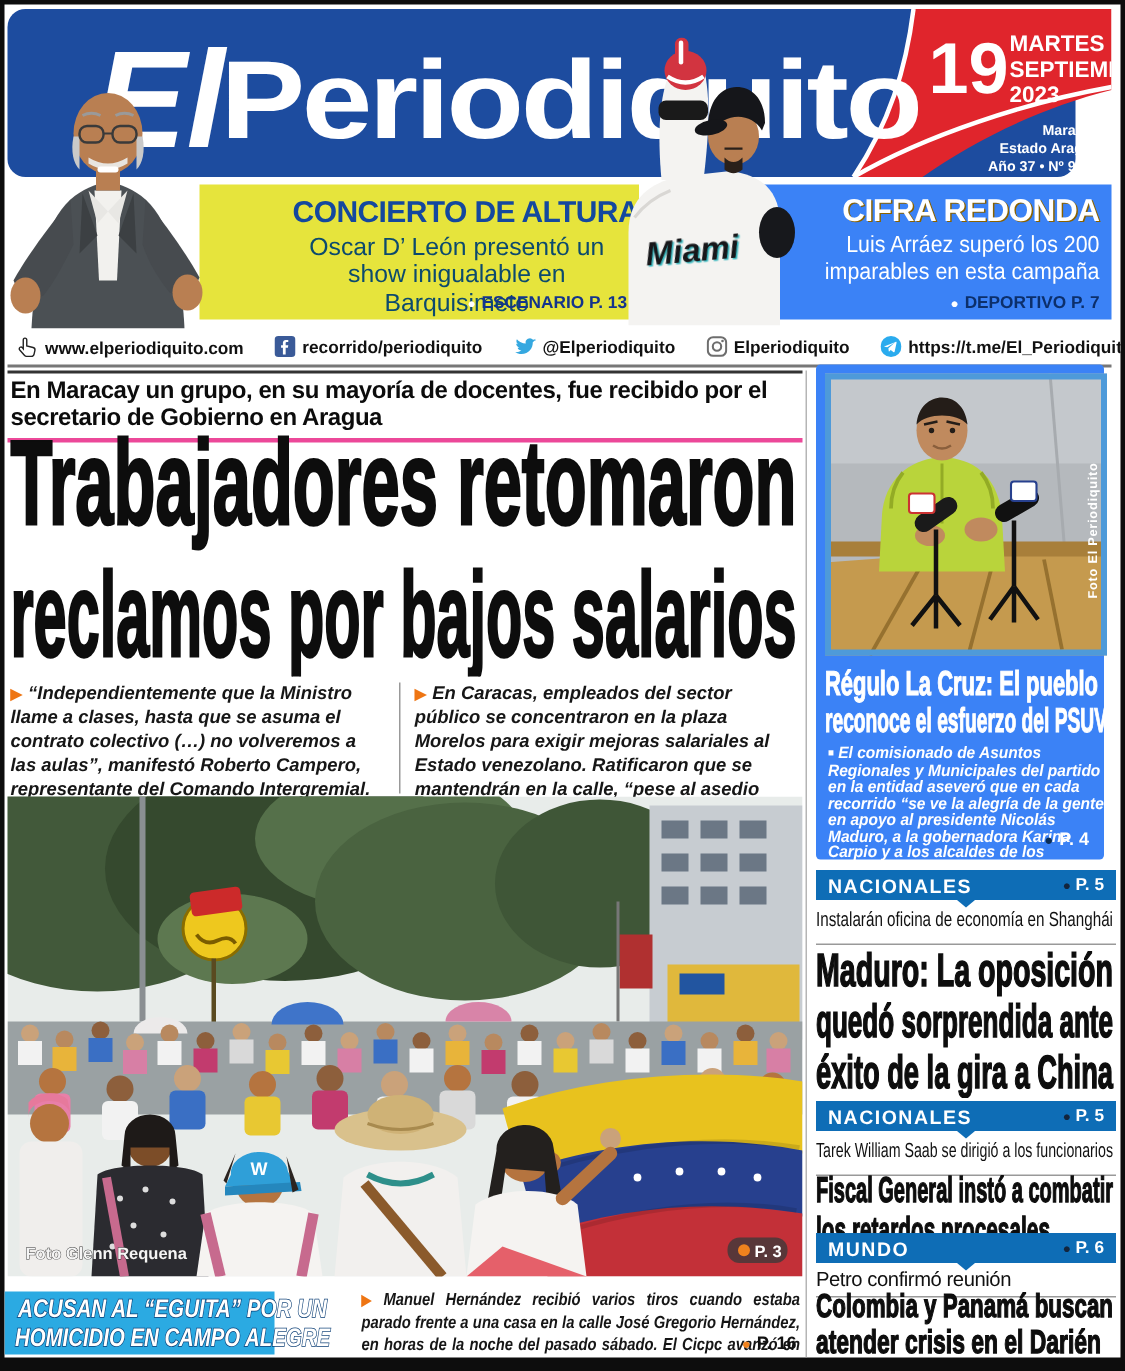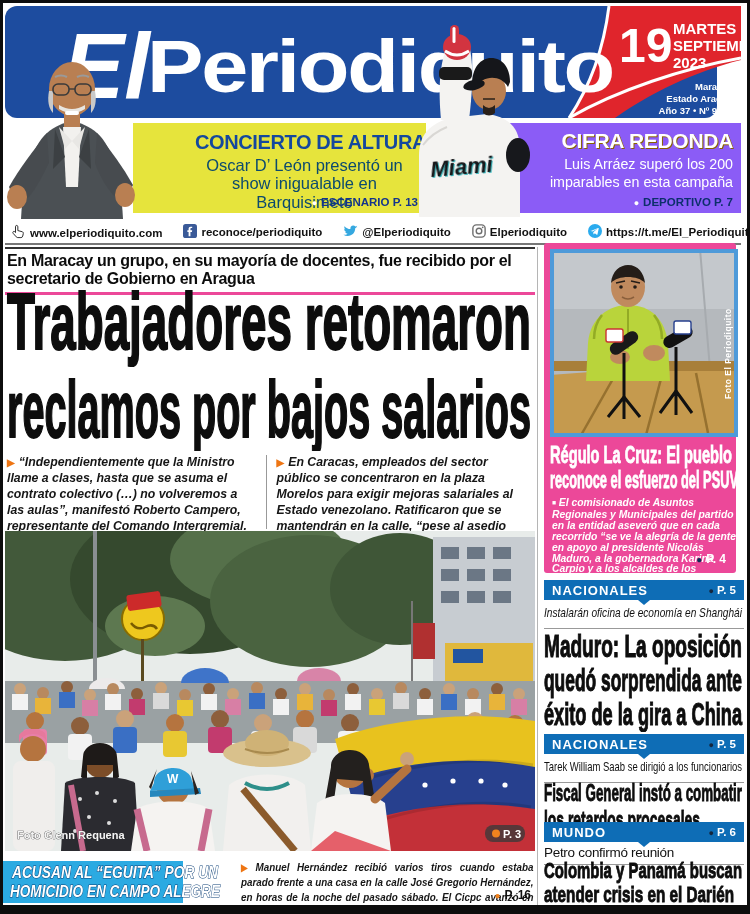--- a/index.html
+++ b/index.html
@@ -7,21 +7,21 @@
   .page{position:relative;width:750px;height:914px;box-sizing:border-box;margin:0 auto;
         background:#fff;border:3px solid #0d0d0d;border-bottom:9px solid #0d0d0d;
         font-family:"Liberation Sans",sans-serif;overflow:hidden;}
   .abs{position:absolute;}
   
   .masthead{left:2px;top:3px;width:712px;height:112px;background:#1d4c9f;border-radius:12px;}
   
   .promoL{left:130px;top:120px;width:293px;height:90px;background:#e6e43c;}
   .promoL .ttl{margin:8px 0 2px 58px;text-align:right;font-weight:bold;font-size:20px;color:#14489e;letter-spacing:-.4px;}
   .promoL .txt{margin:0 6px 0 56px;text-align:center;font-size:16.5px;line-height:1.12;color:#0c4a6e;}
-  .promoR{left:484px;top:120px;width:254px;height:90px;background:#8b5cf6;}
+  .promoR{left:484px;top:120px;width:254px;height:90px;background:#3b82f6;}
   .promoR .ttl{margin:6px 8px 2px 0;text-align:right;font-weight:bold;font-size:21px;color:#fff;
                text-shadow:1px 1px 0 #8a6200;letter-spacing:-.3px;}
   .promoR .txt{margin:0 8px;text-align:right;font-size:15.5px;line-height:1.15;color:#fff;
                transform:scaleX(.92);transform-origin:right;}
   .promoFoot{position:absolute;bottom:5px;right:8px;font-size:11.5px;font-weight:bold;color:#14348c;}
   .promoFoot .wdot{color:#fff;font-size:9px;margin-right:4px;}
   
   .social{left:2px;top:216px;width:736px;height:26px;border-bottom:2px solid #777;
           display:flex;align-items:center;gap:7px;padding:0 6px;box-sizing:border-box;
           font-size:11.5px;font-weight:bold;color:#111;}
@@ -40,21 +40,21 @@
   .crimeBox{left:0;top:858px;width:180px;height:42px;background:#2baae2;}
   .crimeTxt{left:238px;top:856px;width:292px;height:46px;}
   .crimeTxt .inner{width:344px;transform:scaleX(.85);transform-origin:left top;
                    font-size:11.6px;font-weight:bold;font-style:italic;color:#161616;
                    line-height:1.3;text-align:justify;}
   .p16{position:absolute;right:2px;bottom:3px;font-size:12px;font-weight:bold;color:#111;font-style:normal;}
   .odot{color:#f0821e;font-size:10px;margin-right:4px;}
   .botline{left:2px;top:903px;width:736px;height:1px;background:#aaa;}
   .vdiv{left:534px;top:244px;width:1px;height:658px;background:#b5b5b5;}
   
-  .panel{left:541px;top:240px;width:192px;height:330px;background:#ec4899;border-radius:3px;}
+  .panel{left:541px;top:240px;width:192px;height:330px;background:#3b82f6;border-radius:3px;}
   .panel .ph{position:absolute;left:6px;top:6px;}
   .panel .body{position:absolute;left:8px;top:254px;width:196px;transform:scaleX(.94);
                transform-origin:left top;font-size:11px;line-height:10.9px;font-weight:bold;
                font-style:italic;color:#fff;}
   .sq{font-size:7px;font-style:normal;margin-right:3px;vertical-align:1px;}
   .p4{position:absolute;right:10px;bottom:7px;color:#fff;font-size:12px;font-weight:bold;}
   .p4 .bdot{color:#0b2d55;font-size:10px;margin-right:4px;}
   .bar{left:541px;width:200px;height:20px;background:#0e6db6;display:flex;align-items:center;
        padding:0 8px;box-sizing:border-box;color:#fff;}
   .bar .lbl{flex:1;text-align:left;font-size:13px;font-weight:bold;letter-spacing:1px;}
@@ -152,21 +152,21 @@
       <svg width="15" height="15" viewBox="0 0 16 16">
         <path d="M6 1.5c.8 0 1.3.6 1.3 1.4V7l4.5 1.2c1 .3 1.5 1 1.3 2l-.6 2.7c-.2 1-.9 1.6-1.9 1.6H7.2c-.6 0-1.2-.3-1.6-.8L2.3 10c-.6-.7-.4-1.6.3-2 .5-.3 1.1-.2 1.5.3l.7.8V3c0-.9.4-1.5 1.2-1.5z" fill="#fff" stroke="#222" stroke-width="1"></path>
         </svg>
       <span>www.elperiodiquito.com</span>
     </span>
     <span class="it">
       <svg width="14" height="14" viewBox="0 0 16 16">
         <rect width="16" height="16" rx="3" fill="#3a5a98"></rect>
         <path d="M10.5 4.5H9.2c-.4 0-.7.3-.7.8V7h2l-.3 2H8.5v5H6.4V9H5V7h1.4V5.2C6.4 3.9 7.3 3 8.6 3h1.9z" fill="#fff"></path>
         </svg>
-      <span>reconoce/periodiquito</span>
+      <span>recorrido/periodiquito</span>
     </span>
     <span class="it">
       <svg width="15" height="13" viewBox="0 0 16 13">
         <path d="M15.5 1.6c-.6.3-1.1.4-1.7.5.6-.4 1.1-1 1.3-1.7-.6.4-1.2.6-1.9.8A3 3 0 0 0 8 3.9C5.5 3.8 3.2 2.6 1.7.8c-.7 1.2-.3 2.7.8 3.5-.5 0-1-.2-1.3-.4 0 1.4 1 2.6 2.3 2.9-.4.1-.9.1-1.3 0 .4 1.2 1.5 2 2.7 2A6 6 0 0 1 .5 10c1.3.8 2.8 1.3 4.4 1.3 5.3 0 8.3-4.4 8.1-8.4.6-.4 1.1-.8 1.5-1.3z" fill="#35a8e0"></path>
         </svg>
       <span>@Elperiodiquito</span>
     </span>
     <span class="it">
       <svg width="14" height="14" viewBox="0 0 16 16">
         <rect x="1" y="1" width="14" height="14" rx="4" fill="none" stroke="#6e6e6e" stroke-width="1.6"></rect>
@@ -421,21 +421,21 @@
     <div class="p4">
       <span class="bdot">●</span><span>P. 4</span>
     </div>
   </div>
 
   <div class="abs bar" style="top:577px;">
     <span class="lbl">NACIONALES</span>
     <span class="pg"><span class="bdot">●</span><span>P. 5</span></span>
     <span class="ptr"></span>
   </div>
-  <div class="abs rkick" style="top:601px;font-style:italic;">
+  <div class="abs rkick" style="top:601px;">
     <svg width="200" height="16" viewBox="0 0 200 16">
       <text x="0" y="13" font-size="13.5" fill="#111" textLength="198" lengthAdjust="spacingAndGlyphs">Instalarán oficina de economía en Shanghái</text>
       </svg>
   </div>
   <svg class="abs" style="left:541px;top:627px;" width="200" height="102" viewBox="0 0 200 102">
     <text class="hl" x="0" y="27" font-size="31" textLength="198" lengthAdjust="spacingAndGlyphs" stroke="#0d0d0d" stroke-width="1.1" style="paint-order:stroke">Maduro: La oposición</text>
     <text class="hl" x="0" y="61" font-size="31" textLength="198" lengthAdjust="spacingAndGlyphs" stroke="#0d0d0d" stroke-width="1.1" style="paint-order:stroke">quedó sorprendida ante</text>
     <text class="hl" x="0" y="95" font-size="31" textLength="198" lengthAdjust="spacingAndGlyphs" stroke="#0d0d0d" stroke-width="1.1" style="paint-order:stroke">éxito de la gira a China</text>
   </svg>
 

